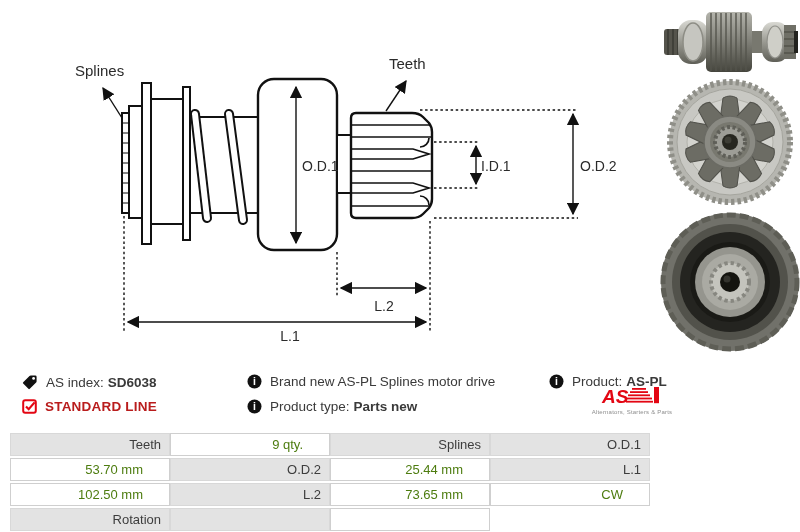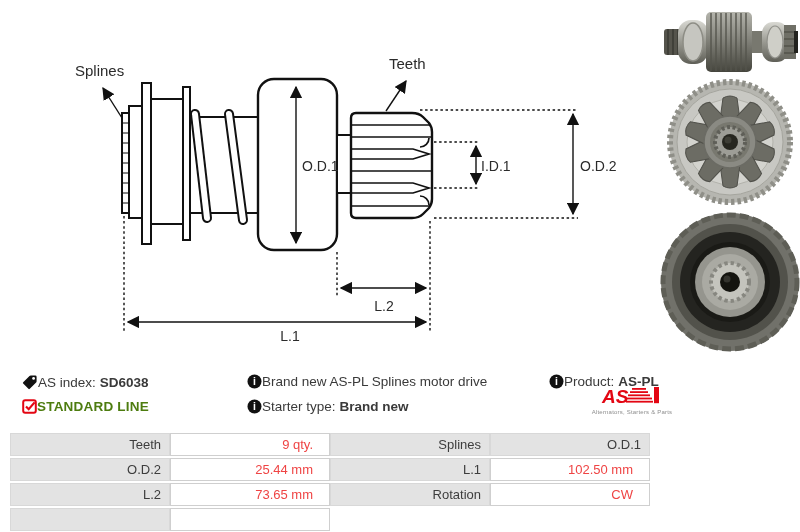--- a/index.html
+++ b/index.html
@@ -10,31 +10,31 @@
   #drawing{left:0;top:0;width:650px;height:365px;}
 
   
   .photo{left:660px;width:140px;}
   #photo1{top:4px;height:72px;}
   #photo2{top:76px;height:132px;}
   #photo3{top:208px;height:150px;}
   .photo svg{width:100%;height:100%;display:block;}
 
   
-  .info-row{position:absolute;display:flex;align-items:center;gap:0;font-size:13.5px;white-space:nowrap;}
+  .info-row{position:absolute;display:flex;align-items:center;gap:8px;font-size:13.5px;white-space:nowrap;}
   .info-row .ic{flex:0 0 auto;display:block;}
   .bold{font-weight:bold;}
-  .red{color:#4d7c0f;font-weight:bold;letter-spacing:.2px;}
+  .red{color:#b91c1c;font-weight:bold;letter-spacing:.2px;}
   .lbl{margin-right:4px;}
 
   
   #spec-table{left:10px;top:433px;display:grid;grid-template-columns:160px 160px 160px 160px;grid-auto-rows:23px;row-gap:2px;font-size:13px;}
   .cell{box-sizing:border-box;display:flex;align-items:center;justify-content:flex-end;border:1px solid #cfcfcf;}
   .cell.g{background:#e3e3e3;border-color:#d8d8d8;padding-right:8px;color:#3d3d3d;}
-  .cell.w{background:#ffffff;padding-right:16px;color:#ef4444;}
+  .cell.w{background:#ffffff;padding-right:26px;color:#4d7c0f;}
 
   svg text{font-family:"Liberation Sans",sans-serif;}
   .dimtxt{font-size:14px;fill:#2b2b2b;}
   .captxt{font-size:15px;fill:#2b2b2b;}
 </style>
 </head>
 <body>
 
 <svg id="drawing" class="abs" viewBox="0 0 650 365">
   <defs>
@@ -253,21 +253,21 @@
     <text x="7.5" y="11.4" text-anchor="middle" font-size="10.5" font-weight="bold" fill="#fff" font-family="Liberation Serif,serif">i</text>
   </svg>
   <span>Brand new AS-PL Splines motor drive</span>
 </div>
 
 <div class="info-row" style="left:247px;top:399px;">
   <svg class="ic" width="15" height="15" viewBox="0 0 15 15">
     <circle cx="7.5" cy="7.5" r="7" fill="#111"></circle>
     <text x="7.5" y="11.4" text-anchor="middle" font-size="10.5" font-weight="bold" fill="#fff" font-family="Liberation Serif,serif">i</text>
   </svg>
-  <span><span class="lbl">Starter type:</span><span class="bold">Brand new</span></span>
+  <span><span class="lbl">Product type:</span><span class="bold">Parts new</span></span>
 </div>
 
 <div class="info-row" style="left:549px;top:374px;">
   <svg class="ic" width="15" height="15" viewBox="0 0 15 15">
     <circle cx="7.5" cy="7.5" r="7" fill="#111"></circle>
     <text x="7.5" y="11.4" text-anchor="middle" font-size="10.5" font-weight="bold" fill="#fff" font-family="Liberation Serif,serif">i</text>
   </svg>
   <span><span class="lbl">Product:</span><span class="bold">AS-PL</span></span>
 </div>
 
@@ -285,25 +285,26 @@
     <text x="52" y="28" text-anchor="middle" font-size="6" fill="#8d8d8d" letter-spacing="0.2">Alternators, Starters &amp; Parts</text>
   </svg>
 </div>
 
 <div id="spec-table" class="abs">
   <div class="cell g">Teeth</div>
   <div class="cell w">9 qty.</div>
   <div class="cell g">Splines</div>
 
   <div class="cell g">O.D.1</div>
+  <div class="cell w">53.70 mm</div>
   <div class="cell g">O.D.2</div>
   <div class="cell w">25.44 mm</div>
 
   <div class="cell g">L.1</div>
   <div class="cell w">102.50 mm</div>
   <div class="cell g">L.2</div>
   <div class="cell w">73.65 mm</div>
 
+  <div class="cell w">CW</div>
   <div class="cell g">Rotation</div>
-  <div class="cell w">CW</div>
   <div class="cell g"></div>
   <div class="cell w"></div>
 </div>
 
 </body></html>

